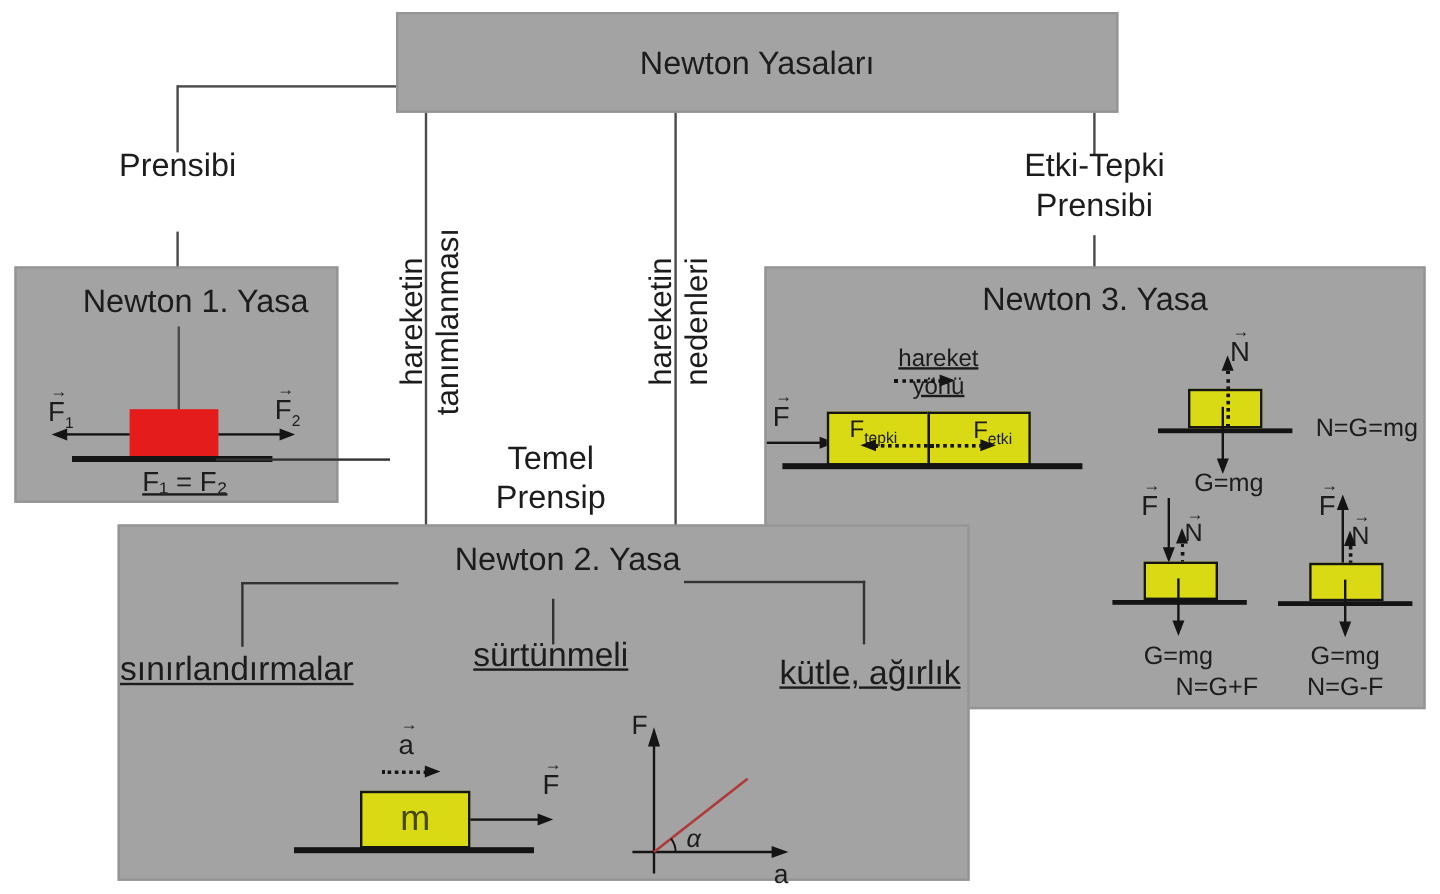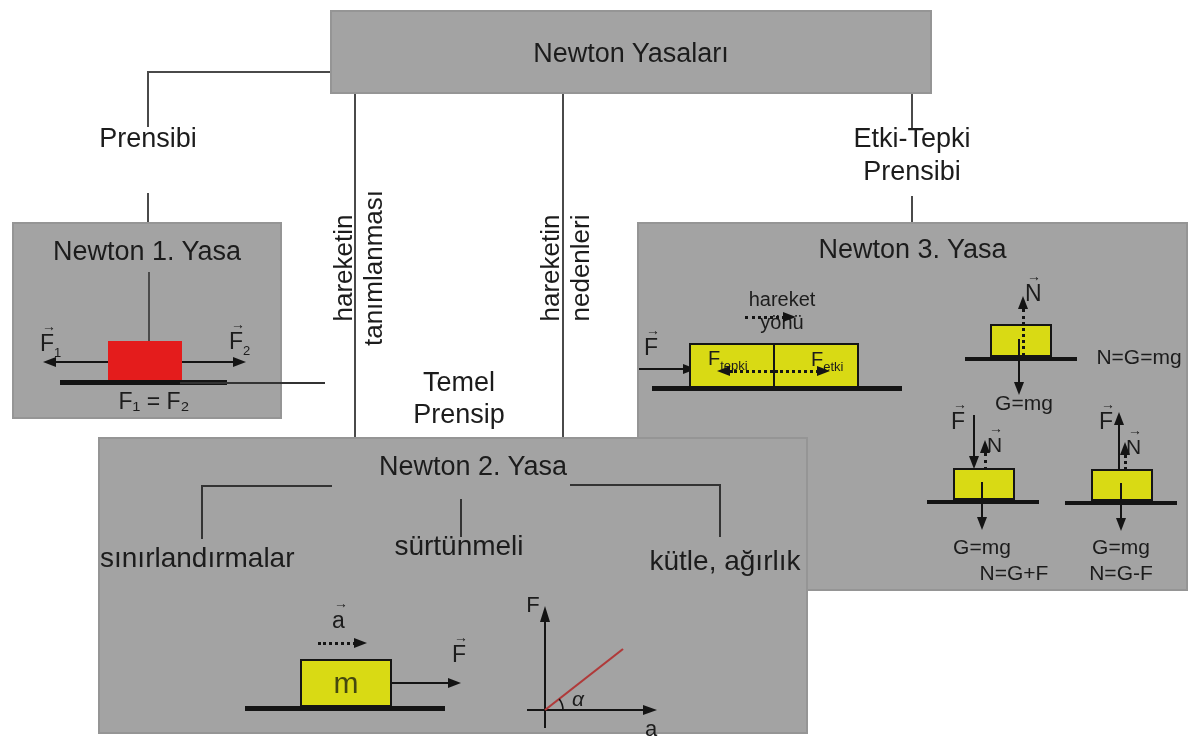--- a/index.html
+++ b/index.html
@@ -8,21 +8,21 @@
   .box{position:absolute;background:#a3a3a3;border:2px solid #959595;box-sizing:border-box;}
   .ln{position:absolute;background:#4a4a4a;}
   .dln{position:absolute;background:#141414;}
   .doth{position:absolute;height:0;border-top:3px dotted #141414;}
   .dotv{position:absolute;width:0;border-left:3px dotted #141414;}
   .ah{position:absolute;width:0;height:0;}
   .ah.r{border-left:13px solid #141414;border-top:5px solid transparent;border-bottom:5px solid transparent;}
   .ah.l{border-right:13px solid #141414;border-top:5px solid transparent;border-bottom:5px solid transparent;}
   .ah.u{border-bottom:13px solid #141414;border-left:5px solid transparent;border-right:5px solid transparent;}
   .ah.d{border-top:13px solid #141414;border-left:5px solid transparent;border-right:5px solid transparent;}
-  .t{position:absolute;line-height:1.16;}
+  .t{position:absolute;line-height:1.16;text-decoration:underline;}
   .tc{text-align:center;}
   .title{position:absolute;left:0;width:100%;text-align:center;font-size:27px;}
   .vec{position:absolute;line-height:1;font-size:23px;}
   .vec .vm{position:absolute;top:-13px;left:2px;font-size:14px;font-style:normal;letter-spacing:-2px;}
   .vec sub{font-size:13px;}
   .sublab{position:absolute;font-size:20px;line-height:1;}
   .sublab sub{font-size:13px;}
   .blk{position:absolute;border:2px solid #151515;box-sizing:border-box;}
   .yellow{background:#d9da14;}
   .red{position:absolute;background:#e41c1c;}
@@ -123,21 +123,21 @@
       <polygon points="137,116 123,111 123,121" fill="#141414"></polygon>
       <line x1="25" y1="116" x2="103" y2="55" stroke="#b03a3a" stroke-width="2.2"></line>
       <path d="M 43 116 A 18 18 0 0 0 39.2 104.9" fill="none" stroke="#141414" stroke-width="1.6"></path>
       <text x="13" y="18" font-size="22" text-anchor="middle" fill="#1c1c1c">F</text>
       <text x="131" y="142" font-size="22" text-anchor="middle" fill="#1c1c1c">a</text>
       <text x="58" y="112" font-size="21" font-style="italic" text-anchor="middle" fill="#1c1c1c">α</text>
     </svg>
   </div>
 
   <div class="box" style="left:12px;top:222px;width:270px;height:197px;">
-    <div class="title" style="top:12px;">Newton 1. Yasa</div>
+    <div class="title" style="top:12px;padding-left:16px;">Newton 1. Yasa</div>
     <div class="ln" style="left:134px;top:48px;width:2px;height:70px;"></div>
     <div class="red" style="left:94px;top:117px;width:74px;height:41px;"></div>
     <div class="dln" style="left:40px;top:137px;width:54px;height:2px;"></div>
     <div class="ah l" style="left:29px;top:133px;"></div>
     <div class="dln" style="left:168px;top:137px;width:54px;height:2px;"></div>
     <div class="ah r" style="left:219px;top:133px;"></div>
     <span class="vec" style="left:26px;top:108px;"><i class="vm">→</i><span>F</span><sub>1</sub></span>
     <span class="vec" style="left:215px;top:106px;"><i class="vm">→</i><span>F</span><sub>2</sub></span>
     <div class="dln" style="left:46px;top:156px;width:167px;height:5px;"></div>
     <div class="t tc" style="left:75px;top:164px;width:130px;font-size:23px;">F₁ = F₂</div>

